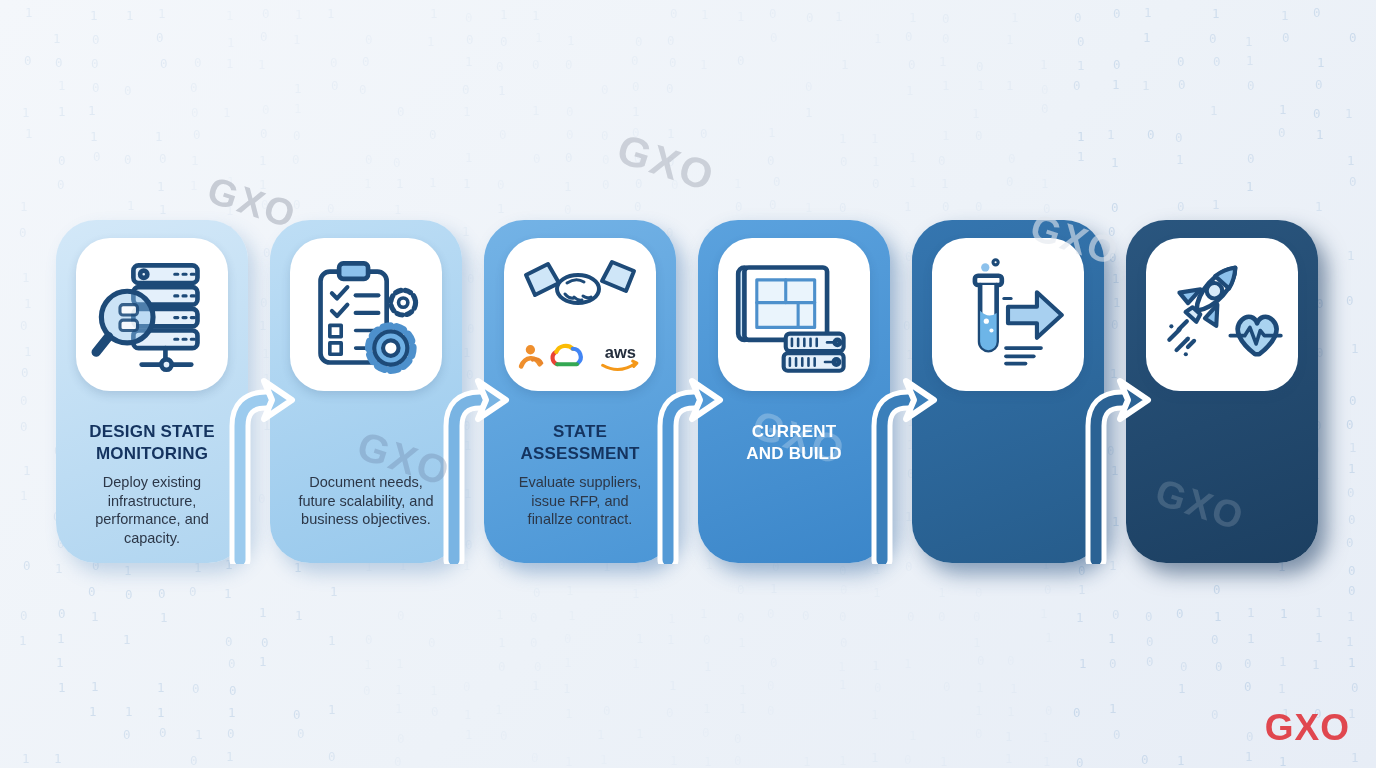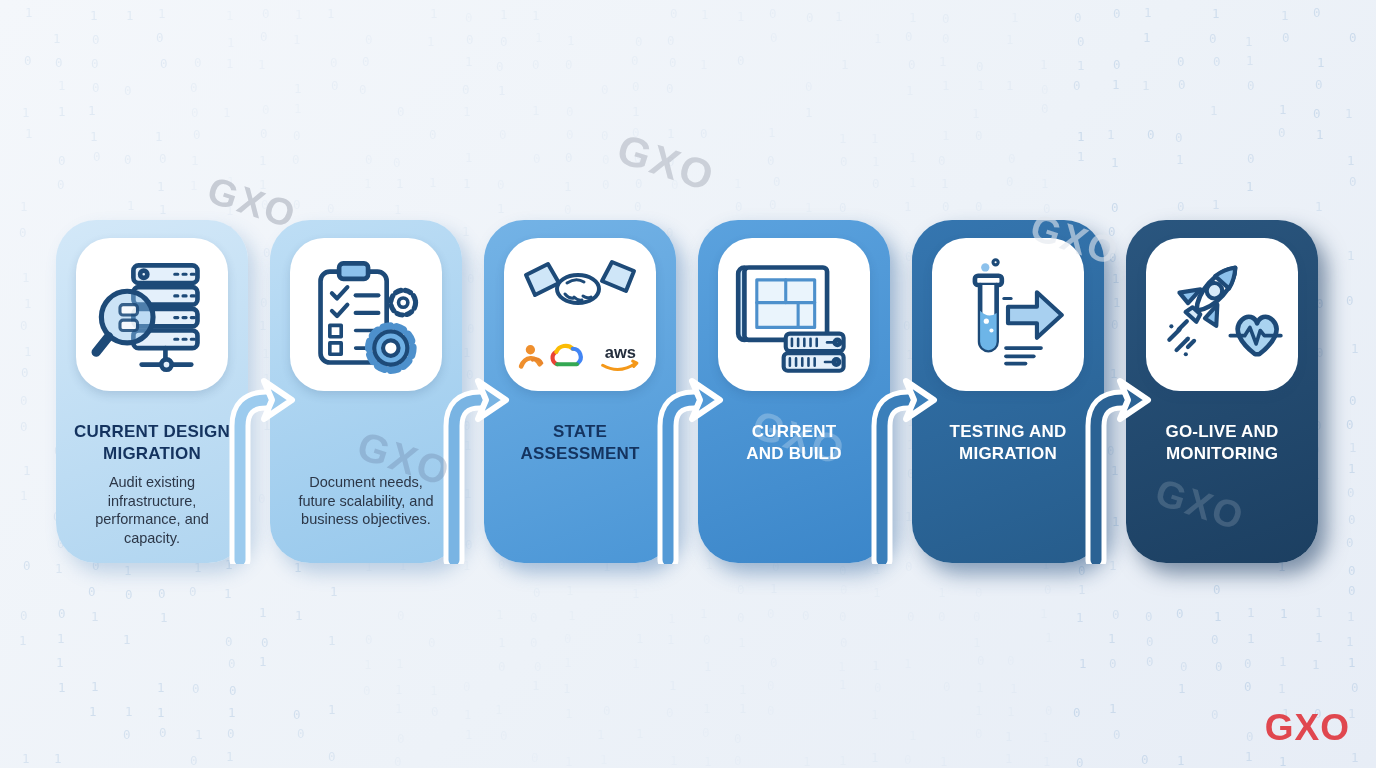--- a/index.html
+++ b/index.html
@@ -882,24 +882,24 @@
               <path d="M50 108h48"></path>
               <circle cx="74" cy="108" r="5" fill="#e4f0fb"></circle>
             <circle cx="36" cy="62" r="25" stroke-width="5" fill="rgba(140,193,236,0.45)"></circle>
             <rect x="29" y="50" width="17" height="10" rx="3" stroke-width="3" fill="#ffffff" opacity=".85"></rect>
             <rect x="29" y="65" width="17" height="10" rx="3" stroke-width="3" fill="#ffffff" opacity=".85"></rect>
             <path d="M18 81L6 96" stroke-width="9"></path>
           </g>
         </svg>
       </div>
       <div class="title">
-        <div>CURRENT DESIGN</div>
-          <div>MIGRATION</div>
+        <div>DESIGN STATE</div>
+          <div>MONITORING</div>
       </div>
-      <div class="desc">Audit existing
+      <div class="desc">Deploy existing
 infrastructure,
 performance, and
 capacity.</div>
     </div>
 
     <div class="card">
       <div class="tile">
         <svg width="124" height="124" viewBox="0 0 120 120">
           <g stroke="#1d4a78" stroke-width="4.5" fill="none" stroke-linecap="round" stroke-linejoin="round">
             <rect x="16" y="18" width="64" height="88" rx="9" fill="#ffffff"></rect>
@@ -960,20 +960,23 @@
             <text x="84" y="16" font-size="16" font-weight="700" fill="#252f3e" font-family="Liberation Sans, sans-serif">aws</text>
             <path d="M82 23q16 9 32-2" stroke="#f49819" stroke-width="3" fill="none" stroke-linecap="round"></path>
             <path d="M111 19l4 2-3 3" stroke="#f49819" stroke-width="3" fill="none" stroke-linecap="round" stroke-linejoin="round"></path>
           </g>
         </svg>
       </div>
       <div class="title">
         <div>STATE</div>
           <div>ASSESSMENT</div>
       </div>
+      <div class="desc">Evaluate suppliers,
+issue RFP, and
+finallze contract.</div>
     </div>
 
     <div class="card">
       <div class="tile">
         <svg width="124" height="124" viewBox="0 0 120 120">
           <g stroke="#1d4a78" stroke-width="4.5" fill="none" stroke-linecap="round" stroke-linejoin="round">
             <rect x="6" y="14" width="12" height="70" rx="6" fill="#cfe6f8"></rect>
             <rect x="12" y="14" width="80" height="70" rx="4" fill="#ffffff"></rect>
             <g stroke="#4d90cc" stroke-width="3">
               <rect x="24" y="26" width="56" height="46" fill="#eaf4fc"></rect>
@@ -1014,24 +1017,20 @@
             <polygon points="60,52 88,52 88,38 112,60 88,82 88,68 60,68" fill="#a8d0f0" stroke-width="4"></polygon>
             <path d="M56 44h7" stroke-width="3"></path>
             <g stroke-width="3.5">
               <path d="M58 92h34"></path>
                 <path d="M58 100h27"></path>
                 <path d="M58 107h19"></path>
             </g>
           </g>
         </svg>
       </div>
-      <div class="title">
-        <div>TESTING AND</div>
-          <div>MIGRATION</div>
-      </div>
     </div>
 
     <div class="card">
       <div class="tile">
         <svg width="124" height="124" viewBox="0 0 120 120">
           <g stroke="#1d4a78" stroke-width="4.5" fill="none" stroke-linecap="round" stroke-linejoin="round">
             <g transform="rotate(42 46 44)">
               <path d="M46 4C58 18 58 46 46 60C34 46 34 18 46 4Z" fill="#ffffff"></path>
               <path d="M46 4C51 10 54 17 55 23L37 23C38 17 41 10 46 4Z" fill="#8cc1ec" stroke-width="4"></path>
               <circle cx="46" cy="34" r="7.5" fill="#d6eaf9" stroke-width="4"></circle>
@@ -1045,24 +1044,20 @@
                 <path d="M16 94l11-11"></path>
                 <path d="M27 91l6-6"></path>
             </g>
             <circle cx="11" cy="71" r="2" fill="#1d4a78" stroke="none"></circle>
             <circle cx="25" cy="98" r="2" fill="#1d4a78" stroke="none"></circle>
             <path d="M92 98C78 87 70 74 79 65C85 59 92 62 94 68C96 62 103 59 109 65C118 74 110 87 96 98Z" fill="#a9d3f0"></path>
             <polyline points="68,80 82,80 87,72 93,88 97,75 101,80 117,80" stroke-width="3.5"></polyline>
           </g>
         </svg>
       </div>
-      <div class="title">
-        <div>GO-LIVE AND</div>
-          <div>MONITORING</div>
-      </div>
     </div>
   </div>
 
   <svg class="junction j1" viewBox="0 0 76 212">
     <path d="M19 208V74Q19 48 45 48" stroke="#ffffff" stroke-width="21" fill="none" stroke-linecap="round"></path>
     <path d="M19 208V74Q19 48 45 48" stroke="#9ccbee" stroke-width="11" fill="none" stroke-linecap="round"></path>
     <polygon points="43,29 71,48 43,67 51,48" fill="#9ccbee" stroke="#ffffff" stroke-width="6" stroke-linejoin="round"></polygon>
   </svg>
   <svg class="junction j2" viewBox="0 0 76 212">
     <path d="M19 208V74Q19 48 45 48" stroke="#ffffff" stroke-width="21" fill="none" stroke-linecap="round"></path>

